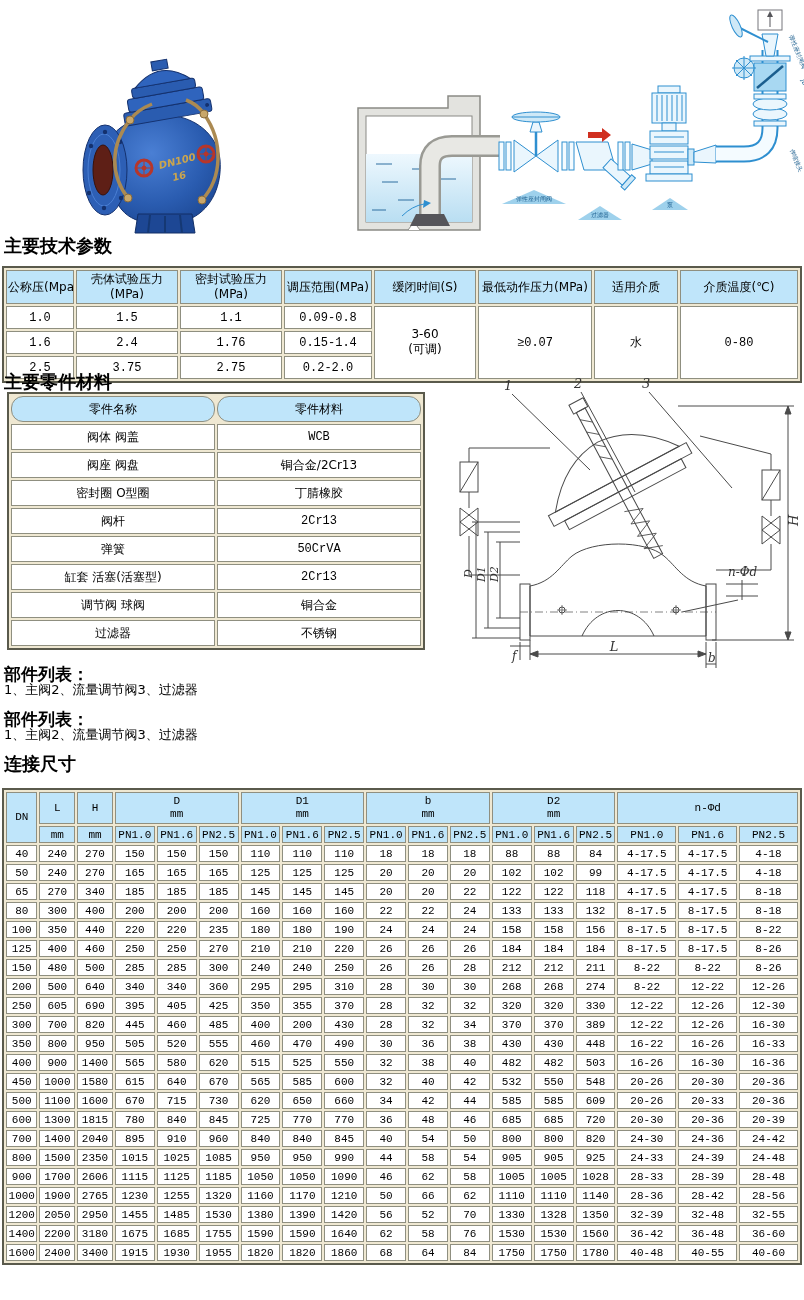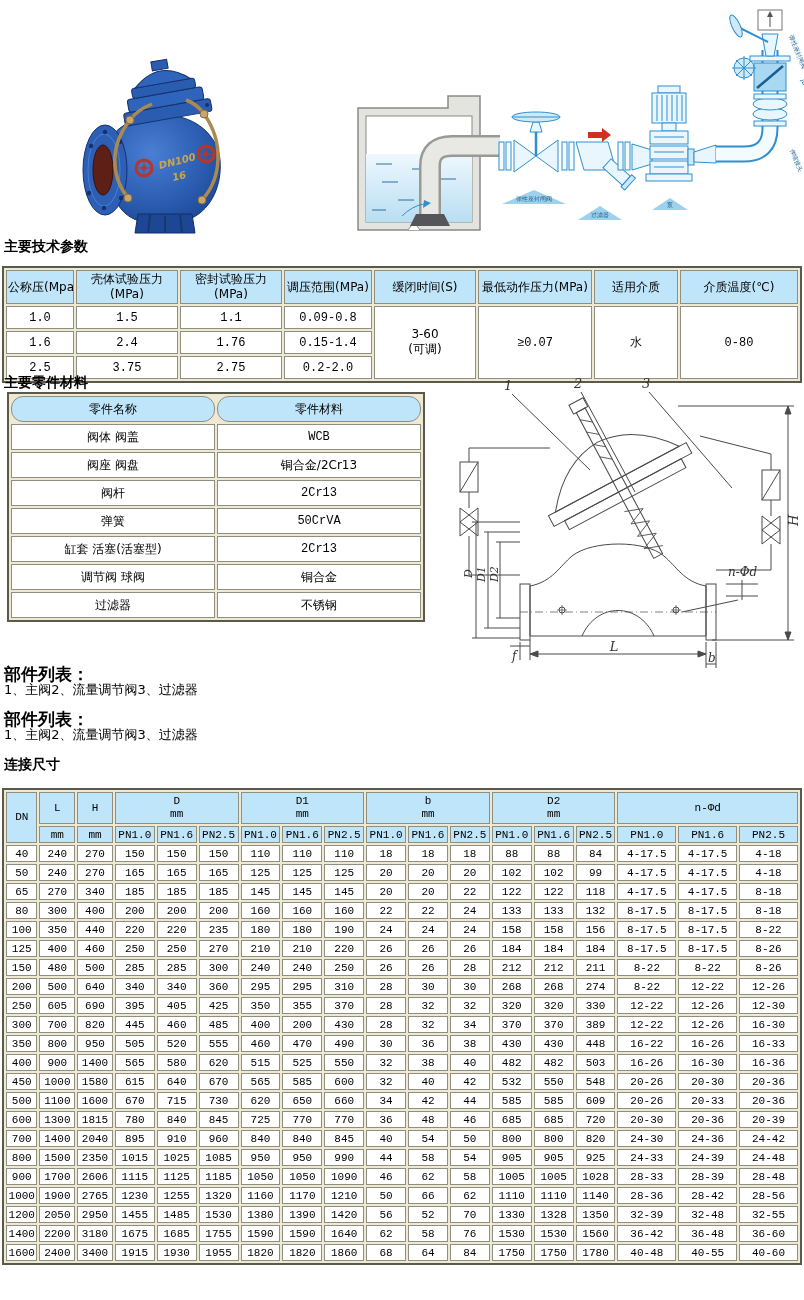--- a/index.html
+++ b/index.html
@@ -1,19 +1,19 @@
 <!DOCTYPE html>
 <html><head>
 <meta charset="utf-8">
 <style>
   html,body{margin:0;padding:0;background:#fff;}
   .page{position:relative;width:804px;height:1300px;background:#fff;overflow:hidden;
         font-family:"DejaVu Sans",sans-serif;color:#000;}
   .abs{position:absolute;}
-  .heading{font-size:14px;font-weight:bold;line-height:15px;font-family:Liberation Serif, serif;}
+  .heading{font-size:18px;font-weight:bold;line-height:15px;font-family:Liberation Serif, serif;}
   .parts-title{font-size:17px;font-weight:bold;line-height:15px;}
   .parts-items{font-size:13px;line-height:16px;}
 
   table.grid{border-collapse:separate;border-spacing:2px;background:#efe8d2;
              border:2px solid #5a5a4c;table-layout:fixed;}
   table.grid th,table.grid td{border:1px solid #8f8f80;background:#fff;text-align:center;
              padding:0 1px;overflow:hidden;white-space:nowrap;}
   table.grid th{background:#bfe5fa;font-weight:normal;}
 
   .tech-table{width:799px;font-size:12px;}
@@ -300,20 +300,24 @@
     <tbody>
         <tr>
           <td>阀体 阀盖</td>
           <td class="num">WCB</td>
         </tr>
         <tr>
           <td>阀座 阀盘</td>
           <td>铜合金/2Cr13</td>
         </tr>
         <tr>
+          <td>密封圈 O型圈</td>
+          <td>丁腈橡胶</td>
+        </tr>
+        <tr>
           <td>阀杆</td>
           <td class="num">2Cr13</td>
         </tr>
         <tr>
           <td>弹簧</td>
           <td class="num">50CrVA</td>
         </tr>
         <tr>
           <td>缸套 活塞(活塞型)</td>
           <td class="num">2Cr13</td>

